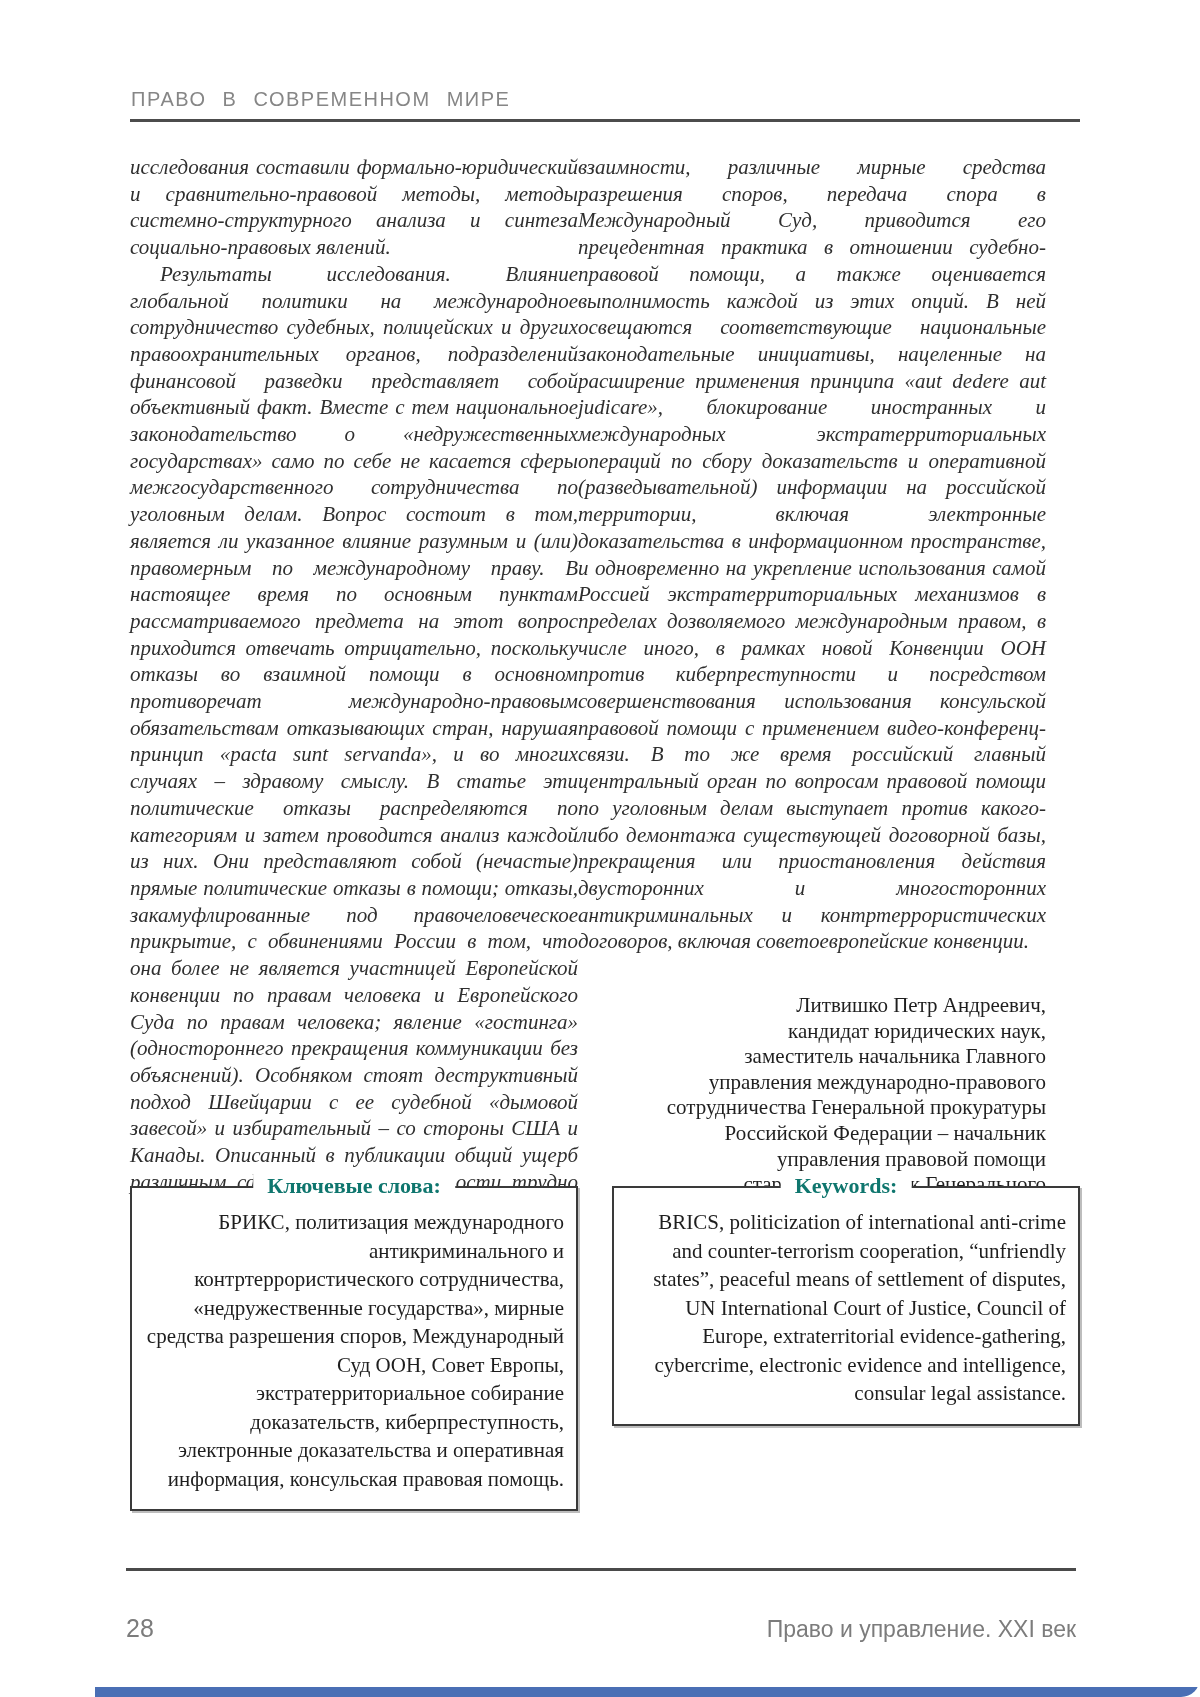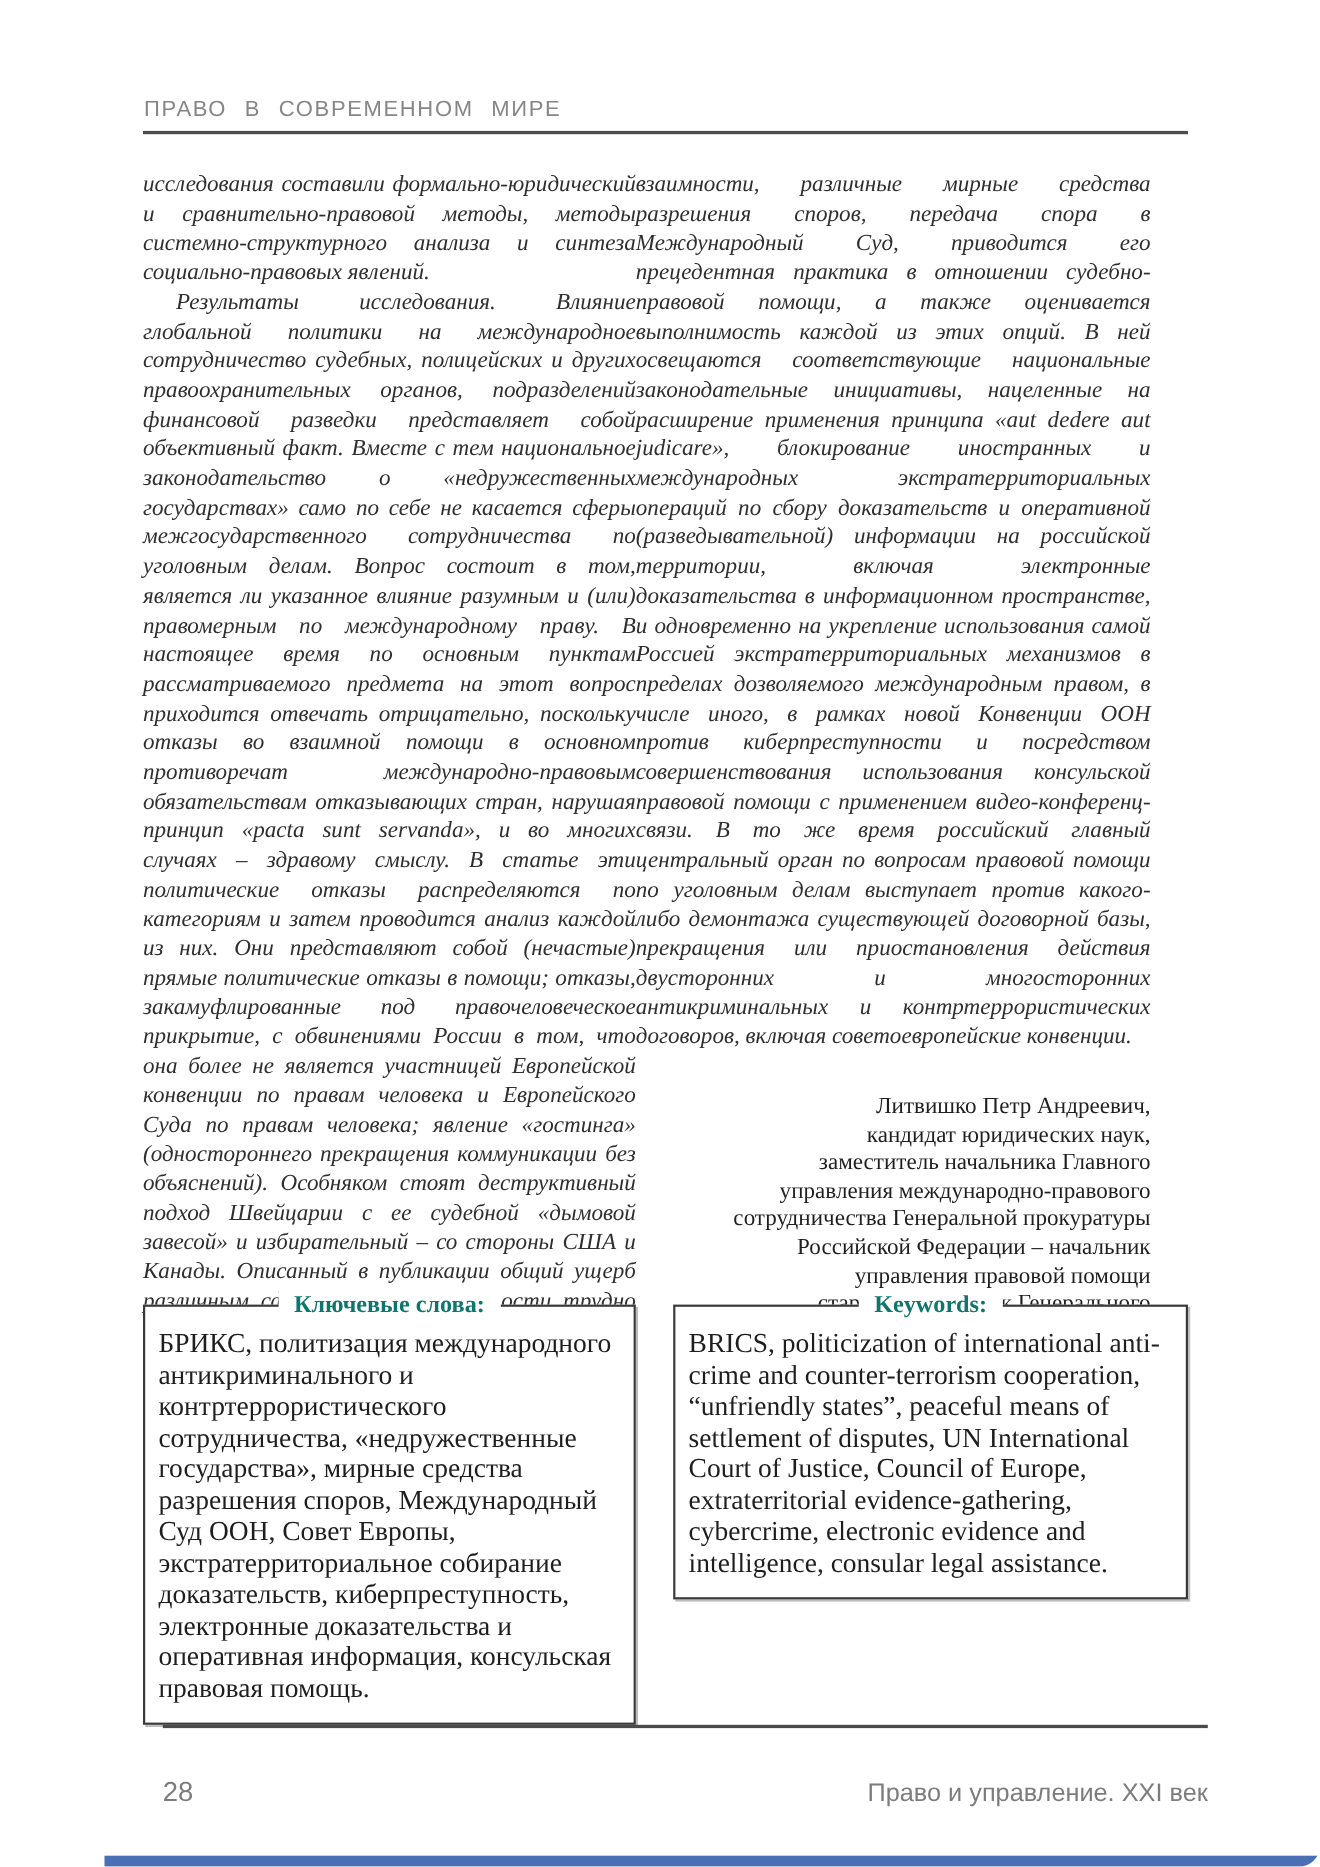--- a/index.html
+++ b/index.html
@@ -70,27 +70,27 @@
   .kw-legend {
     position:absolute; top:-15px; left:50%;
     transform:translateX(-50%);
     background:#ffffff;
     padding:0 14px;
     font-weight:bold; font-size:22px; line-height:26px;
     color:#0f766e;
     white-space:nowrap;
   }
   .kw-text {
-    text-align:left;
-    font-size:25px; line-height:28.5px;
+    text-align:right;
+    font-size:21px; line-height:28.5px;
     color:#1e1e1e;
   }
 
   
-  .footer { position:absolute; top:1568px; left:148px; width:950px; }
+  .footer { position:absolute; top:1568px; left:126px; width:950px; }
   .footer-rule { height:3px; background:#4a4a4a; }
   .footer-row {
     margin-top:11px;
     display:flex; justify-content:space-between; align-items:baseline;
     font-family:"Liberation Sans", sans-serif;
     color:#7c7c7c;
   }
   .footer-page   { font-size:25px; }
   .footer-journal{ font-size:23px;margin-top:34px; }
 

